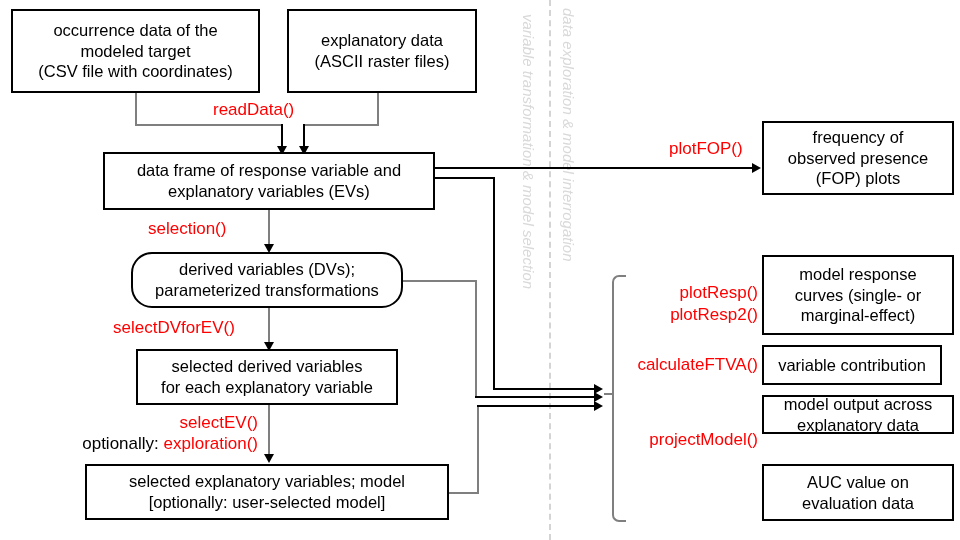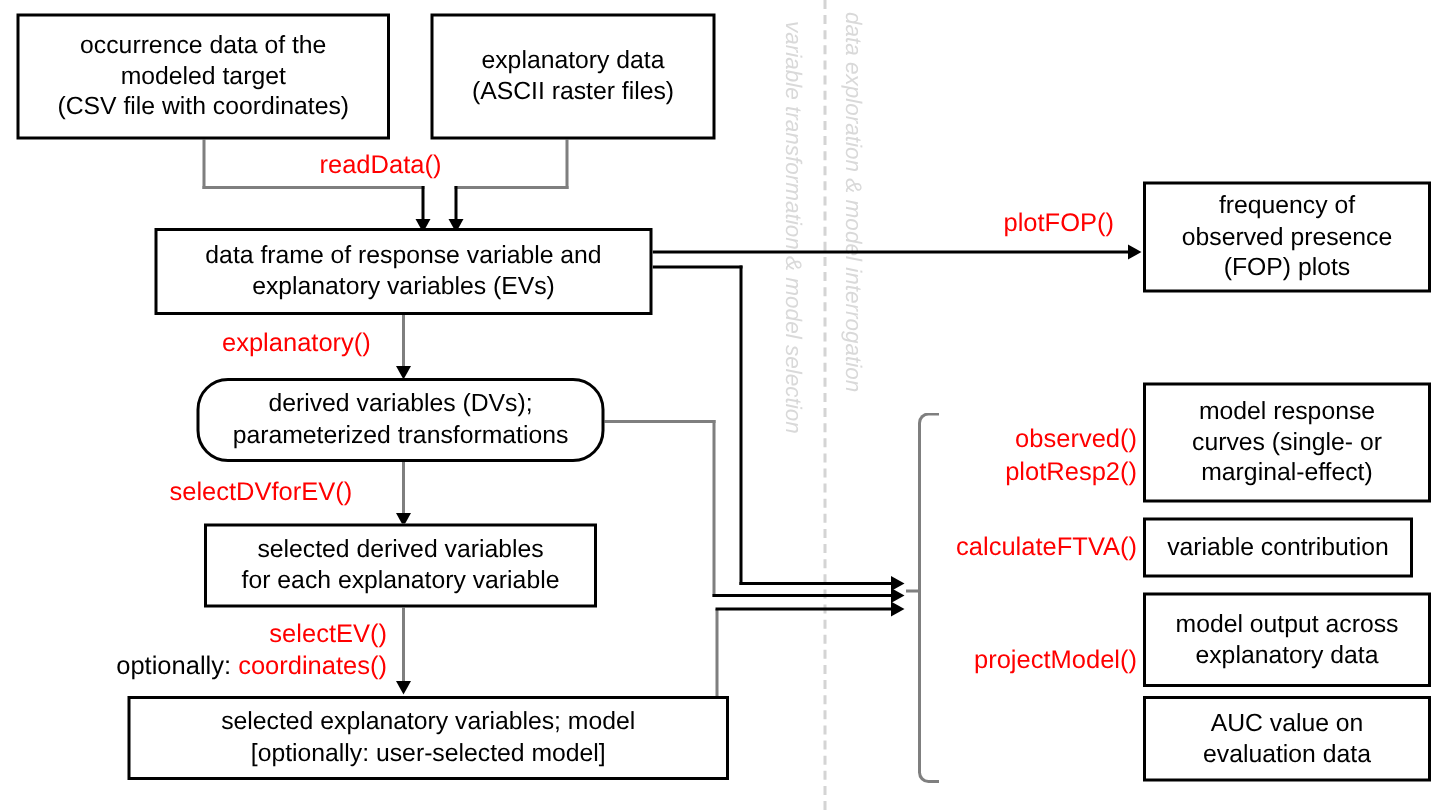--- a/index.html
+++ b/index.html
@@ -160,21 +160,21 @@
   <div class="arrowhead-right" style="left:752px; top:163px;"></div>
   <div class="fn" style="left:669px; top:139px;">plotFOP()</div>
 
   <div class="ln hline" style="left:435px; top:177px; width:60px;"></div>
   <div class="ln vline" style="left:493px; top:177px; height:213px;"></div>
   <div class="ln hline" style="left:493px; top:388px; width:106px;"></div>
   <div class="arrowhead-right" style="left:594px; top:384px;"></div>
 
   <div class="ln vline gray" style="left:268px; top:210px; height:38px;"></div>
   <div class="arrowhead-down" style="left:264px; top:244px;"></div>
-  <div class="fn" style="left:148px; top:219px;">explanatory()</div>
+  <div class="fn" style="left:148px; top:219px;">selection()</div>
 
   <div class="box" style="left:131px; top:252px; width:272px; height:56px;border-radius:21px;">
     <span class="txt">
       <span>derived variables (DVs);</span><br>
       <span>parameterized transformations</span>
     </span>
   </div>
 
   <div class="ln hline gray" style="left:403px; top:280px; width:74px;"></div>
   <div class="ln vline gray" style="left:475px; top:280px; height:118px;"></div>
@@ -188,23 +188,23 @@
   <div class="box" style="left:136px; top:349px; width:262px; height:56px;">
     <span class="txt">
       <span>selected derived variables</span><br>
       <span>for each explanatory variable</span>
     </span>
   </div>
 
   <div class="ln vline gray" style="left:268px; top:405px; height:53px;"></div>
   <div class="arrowhead-down" style="left:264px; top:454px;"></div>
   <div class="fn right" style="left:148px; top:413px; width:110px;">selectEV()</div>
-  <div class="fn right black-pre" style="left:38px; top:434px; width:220px;"><span>optionally: </span><span class="red">coordinates()</span></div>
-
-  <div class="box" style="left:85px; top:464px; width:401px; height:56px;">
+  <div class="fn right black-pre" style="left:38px; top:434px; width:220px;"><span>optionally: </span><span class="red">exploration()</span></div>
+
+  <div class="box" style="left:85px; top:464px; width:364px; height:56px;">
     <span class="txt">
       <span>selected explanatory variables; model</span><br>
       <span>[optionally: user-selected model]</span>
     </span>
   </div>
 
   <div class="ln hline gray" style="left:449px; top:492px; width:30px;"></div>
   <div class="ln vline gray" style="left:477px; top:406px; height:88px;"></div>
   <div class="ln hline" style="left:477px; top:405px; width:122px;"></div>
   <div class="arrowhead-right" style="left:594px; top:401px;"></div>
@@ -227,32 +227,32 @@
       <span>marginal-effect)</span>
     </span>
   </div>
 
   <div class="box" style="left:762px; top:345px; width:180px; height:40px;justify-content:flex-end;">
     <span class="txt">
       <span>variable contribution</span>
     </span>
   </div>
 
-  <div class="box" style="left:762px; top:395px; width:192px; height:63px;">
+  <div class="box" style="left:762px; top:395px; width:192px; height:39px;">
     <span class="txt">
       <span>model output across</span><br>
       <span>explanatory data</span>
     </span>
   </div>
 
   <div class="box" style="left:762px; top:464px; width:192px; height:57px;">
     <span class="txt">
       <span>AUC value on</span><br>
       <span>evaluation data</span>
     </span>
   </div>
 
-  <div class="fn right" style="left:630px; top:283px; width:128px;">observed()</div>
+  <div class="fn right" style="left:630px; top:283px; width:128px;">plotResp()</div>
   <div class="fn right" style="left:630px; top:305px; width:128px;">plotResp2()</div>
   <div class="fn right" style="left:616px; top:355px; width:142px;">calculateFTVA()</div>
   <div class="fn right" style="left:616px; top:430px; width:142px;">projectModel()</div>
 
 </div>
 
 </body></html>

